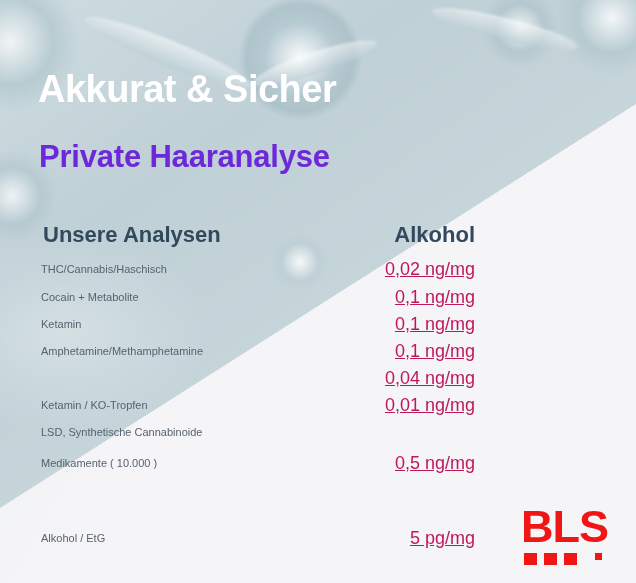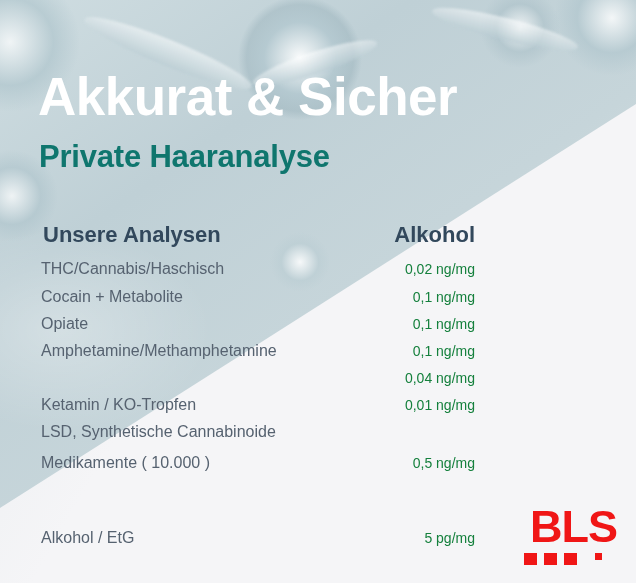--- a/index.html
+++ b/index.html
@@ -70,34 +70,34 @@
     clip-path: polygon(100% 100%, 100% 104px, 0 508px, 0 100%);
   }
 
   
   .content { position: absolute; inset: 0; }
 
   .headline {
     position: absolute;
     left: 38px;
     top: 70px;
-    font-size: 53px;
+    font-size: 38px;
     font-weight: bold;
     color: #ffffff;
     letter-spacing: -0.5px;
     line-height: 1;
     white-space: nowrap;
   }
   .subheadline {
     position: absolute;
     left: 39px;
     top: 141px;
     font-size: 31px;
     font-weight: bold;
-    color: #0f766e;
+    color: #6d28d9;
     letter-spacing: -0.2px;
     line-height: 1;
     white-space: nowrap;
   }
 
   .col-head {
     position: absolute;
     top: 224px;
     font-size: 22px;
     font-weight: bold;
@@ -113,54 +113,54 @@
   .row {
     position: absolute;
     left: 0;
     right: 0;
     height: 22px;
   }
   .row .label {
     position: absolute;
     left: 41px;
     top: 0;
-    font-size: 16px;
+    font-size: 11px;
     color: #566270;
     line-height: 22px;
     white-space: nowrap;
   }
   .row .value {
     position: absolute;
     left: 279px;
     width: 196px;
     top: 0;
     text-align: right;
-    font-size: 14px;
-    color: #15803d;
+    font-size: 18px;
+    color: #be185d;
     line-height: 22px;
     white-space: nowrap;
+    text-decoration: underline;
   }
 
   
   .logo {
     position: absolute;
     left: 521px;
     top: 505px;
     width: 96px;
     height: 62px;
   }
   .logo-word {
     font-family: "Liberation Sans", sans-serif;
     font-size: 45px;
     font-weight: bold;
     color: #f01616;
     letter-spacing: -1px;
     line-height: 44px;
     display: block;
-    margin-left: 9px;
   }
   .logo-squares {
     position: absolute;
     left: 3px;
     top: 48px;
     width: 94px;
     height: 12px;
   }
   .sq { position: absolute; background: #f01616; top: 0; }
   .sq1 { left: 0px;  width: 13px; height: 12px; }
@@ -198,21 +198,21 @@
         <span class="label">THC/Cannabis/Haschisch</span>
         <span class="value">0,02 ng/mg</span>
       </div>
 
       <div class="row" style="top:286px">
         <span class="label">Cocain + Metabolite</span>
         <span class="value">0,1 ng/mg</span>
       </div>
 
       <div class="row" style="top:313px">
-        <span class="label">Opiate</span>
+        <span class="label">Ketamin</span>
         <span class="value">0,1 ng/mg</span>
       </div>
 
       <div class="row" style="top:340px">
         <span class="label">Amphetamine/Methamphetamine</span>
         <span class="value">0,1 ng/mg</span>
       </div>
 
       <div class="row" style="top:367px">
         <span class="value">0,04 ng/mg</span>

